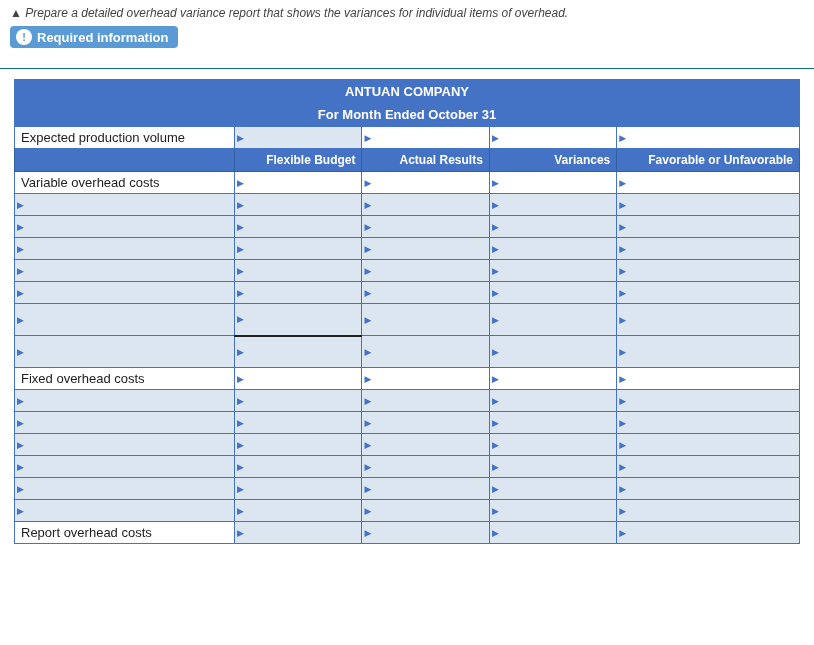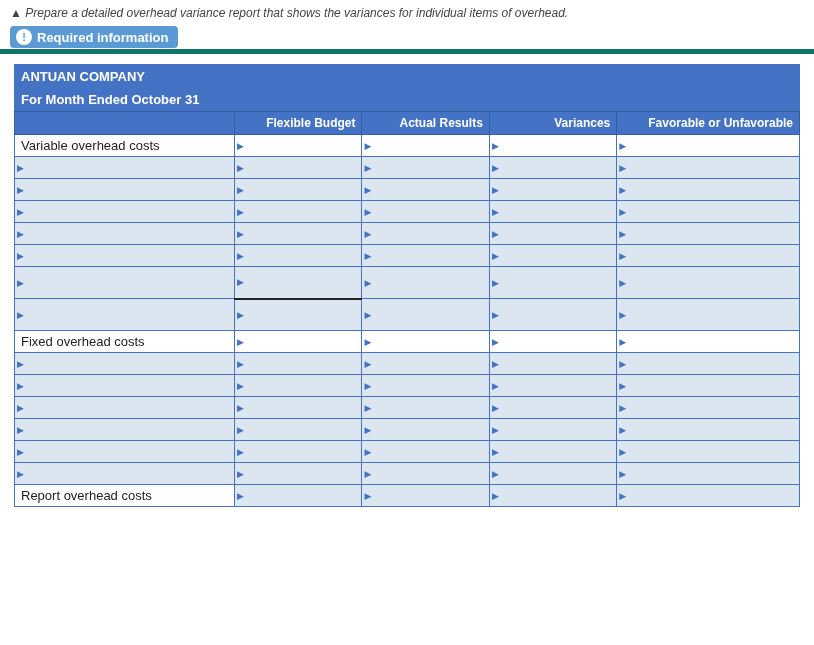--- a/index.html
+++ b/index.html
@@ -4,22 +4,22 @@
   <style>
     * { box-sizing: border-box; margin: 0; padding: 0; }
     body {
       font-family: Arial, sans-serif;
       font-size: 13px;
       background: #fff;
       color: #222;
     }
     .top-bar {
       background: #fff;
-      padding: 6px 10px 1px 10px;
-      border-bottom: 5px solid #0f766e;
+      padding: 6px 10px 20px 10px;
+      border-bottom: 1px solid #0f766e;
     }
     .top-notice {
       font-size: 12px;
       color: #444;
       margin-bottom: 6px;
       font-style: italic;
     }
     .required-badge {
       display: inline-flex;
       align-items: center;
@@ -50,20 +50,21 @@
 
     .report-table {
       width: 100%;
       border-collapse: collapse;
       border: 1px solid #4472c4;
     }
 
     .header-row td {
       background: #4472c4;
       color: #fff;
+      text-align: center;
       font-weight: bold;
       padding: 4px 6px;
       font-size: 13px;
     }
 
     .col-header-row td {
       background: #4472c4;
       color: #fff;
       text-align: right;
       font-weight: bold;
@@ -123,20 +124,27 @@
   <table class="report-table">
 
     <tbody>
         <tr class="header-row">
       <td colspan="5">ANTUAN COMPANY</td>
     </tr>
     <tr class="header-row">
       <td colspan="5">For Month Ended October 31</td>
     </tr>
 
+    <tr class="data-row">
+      <td class="label-cell">Expected production volume</td>
+      <td class="input-cell"></td>
+      <td class="input-cell" style="background:#fff; border-left:none;"></td>
+      <td class="input-cell" style="background:#fff; border-left:none;"></td>
+      <td class="input-cell" style="background:#fff; border-left:none;"></td>
+    </tr>
 
     <tr class="col-header-row">
       <td></td>
       <td>Flexible Budget</td>
       <td>Actual Results</td>
       <td>Variances</td>
       <td>Favorable or Unfavorable</td>
     </tr>
 
     <tr class="data-row">

